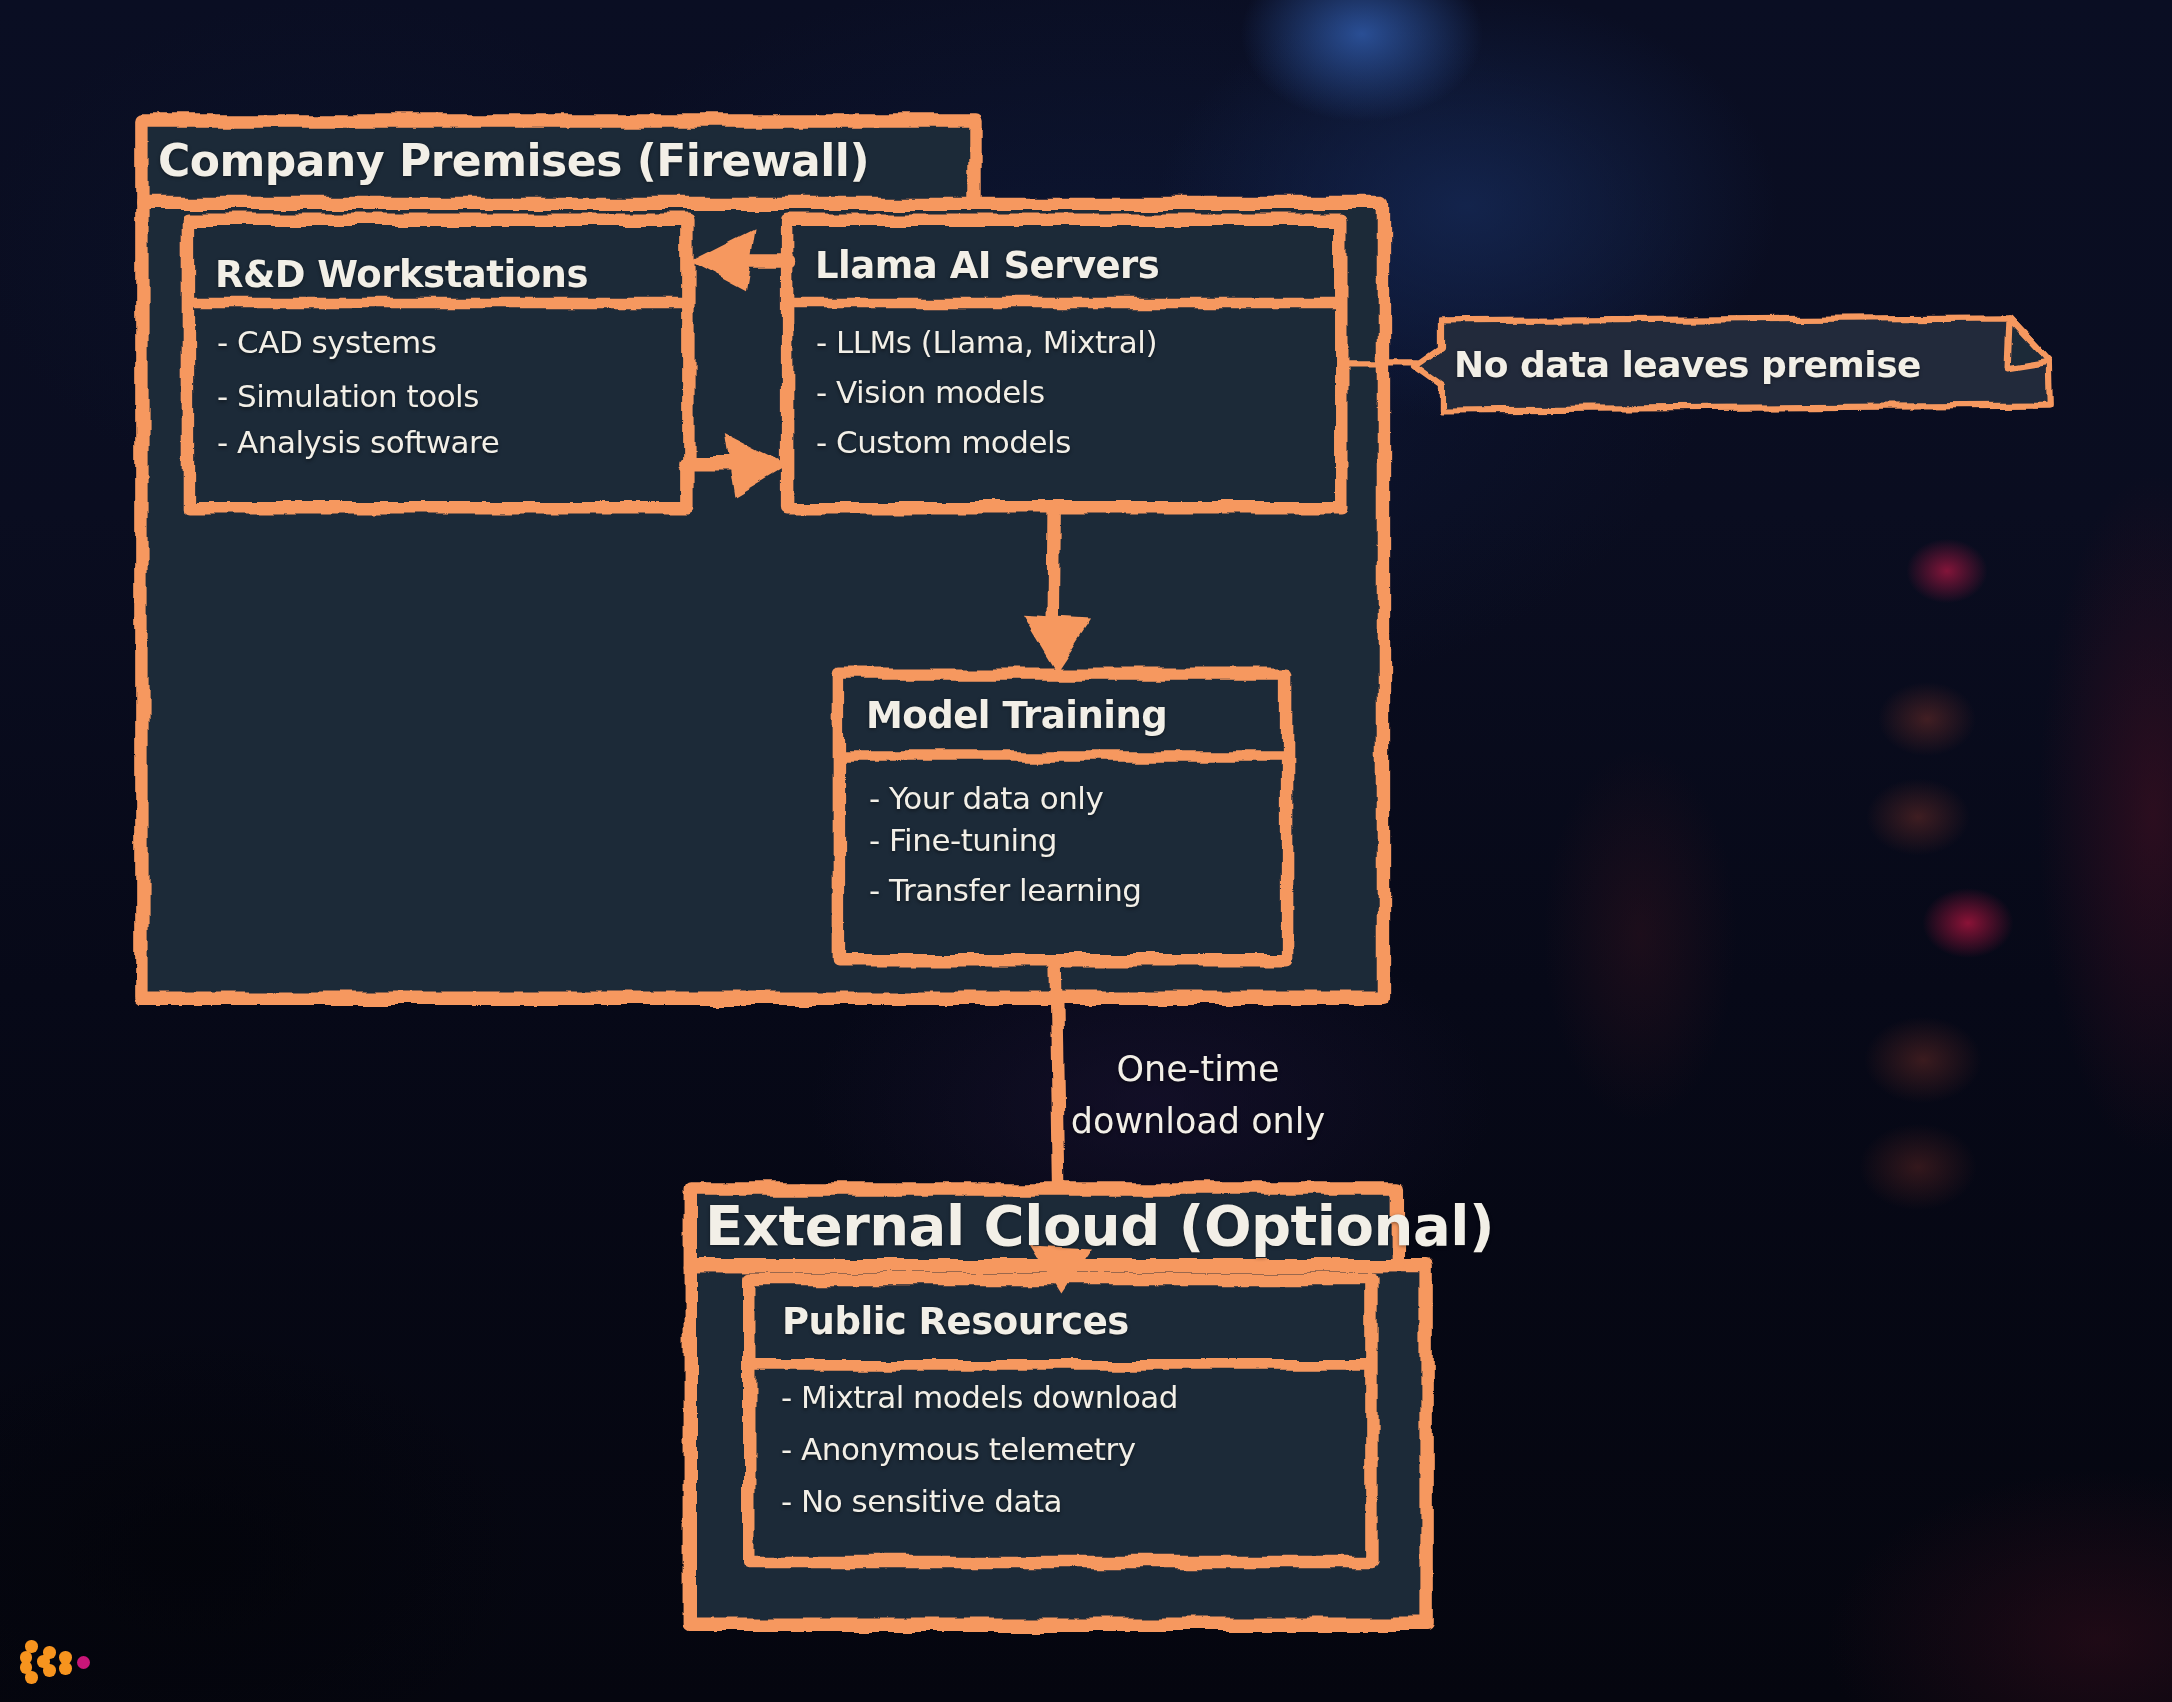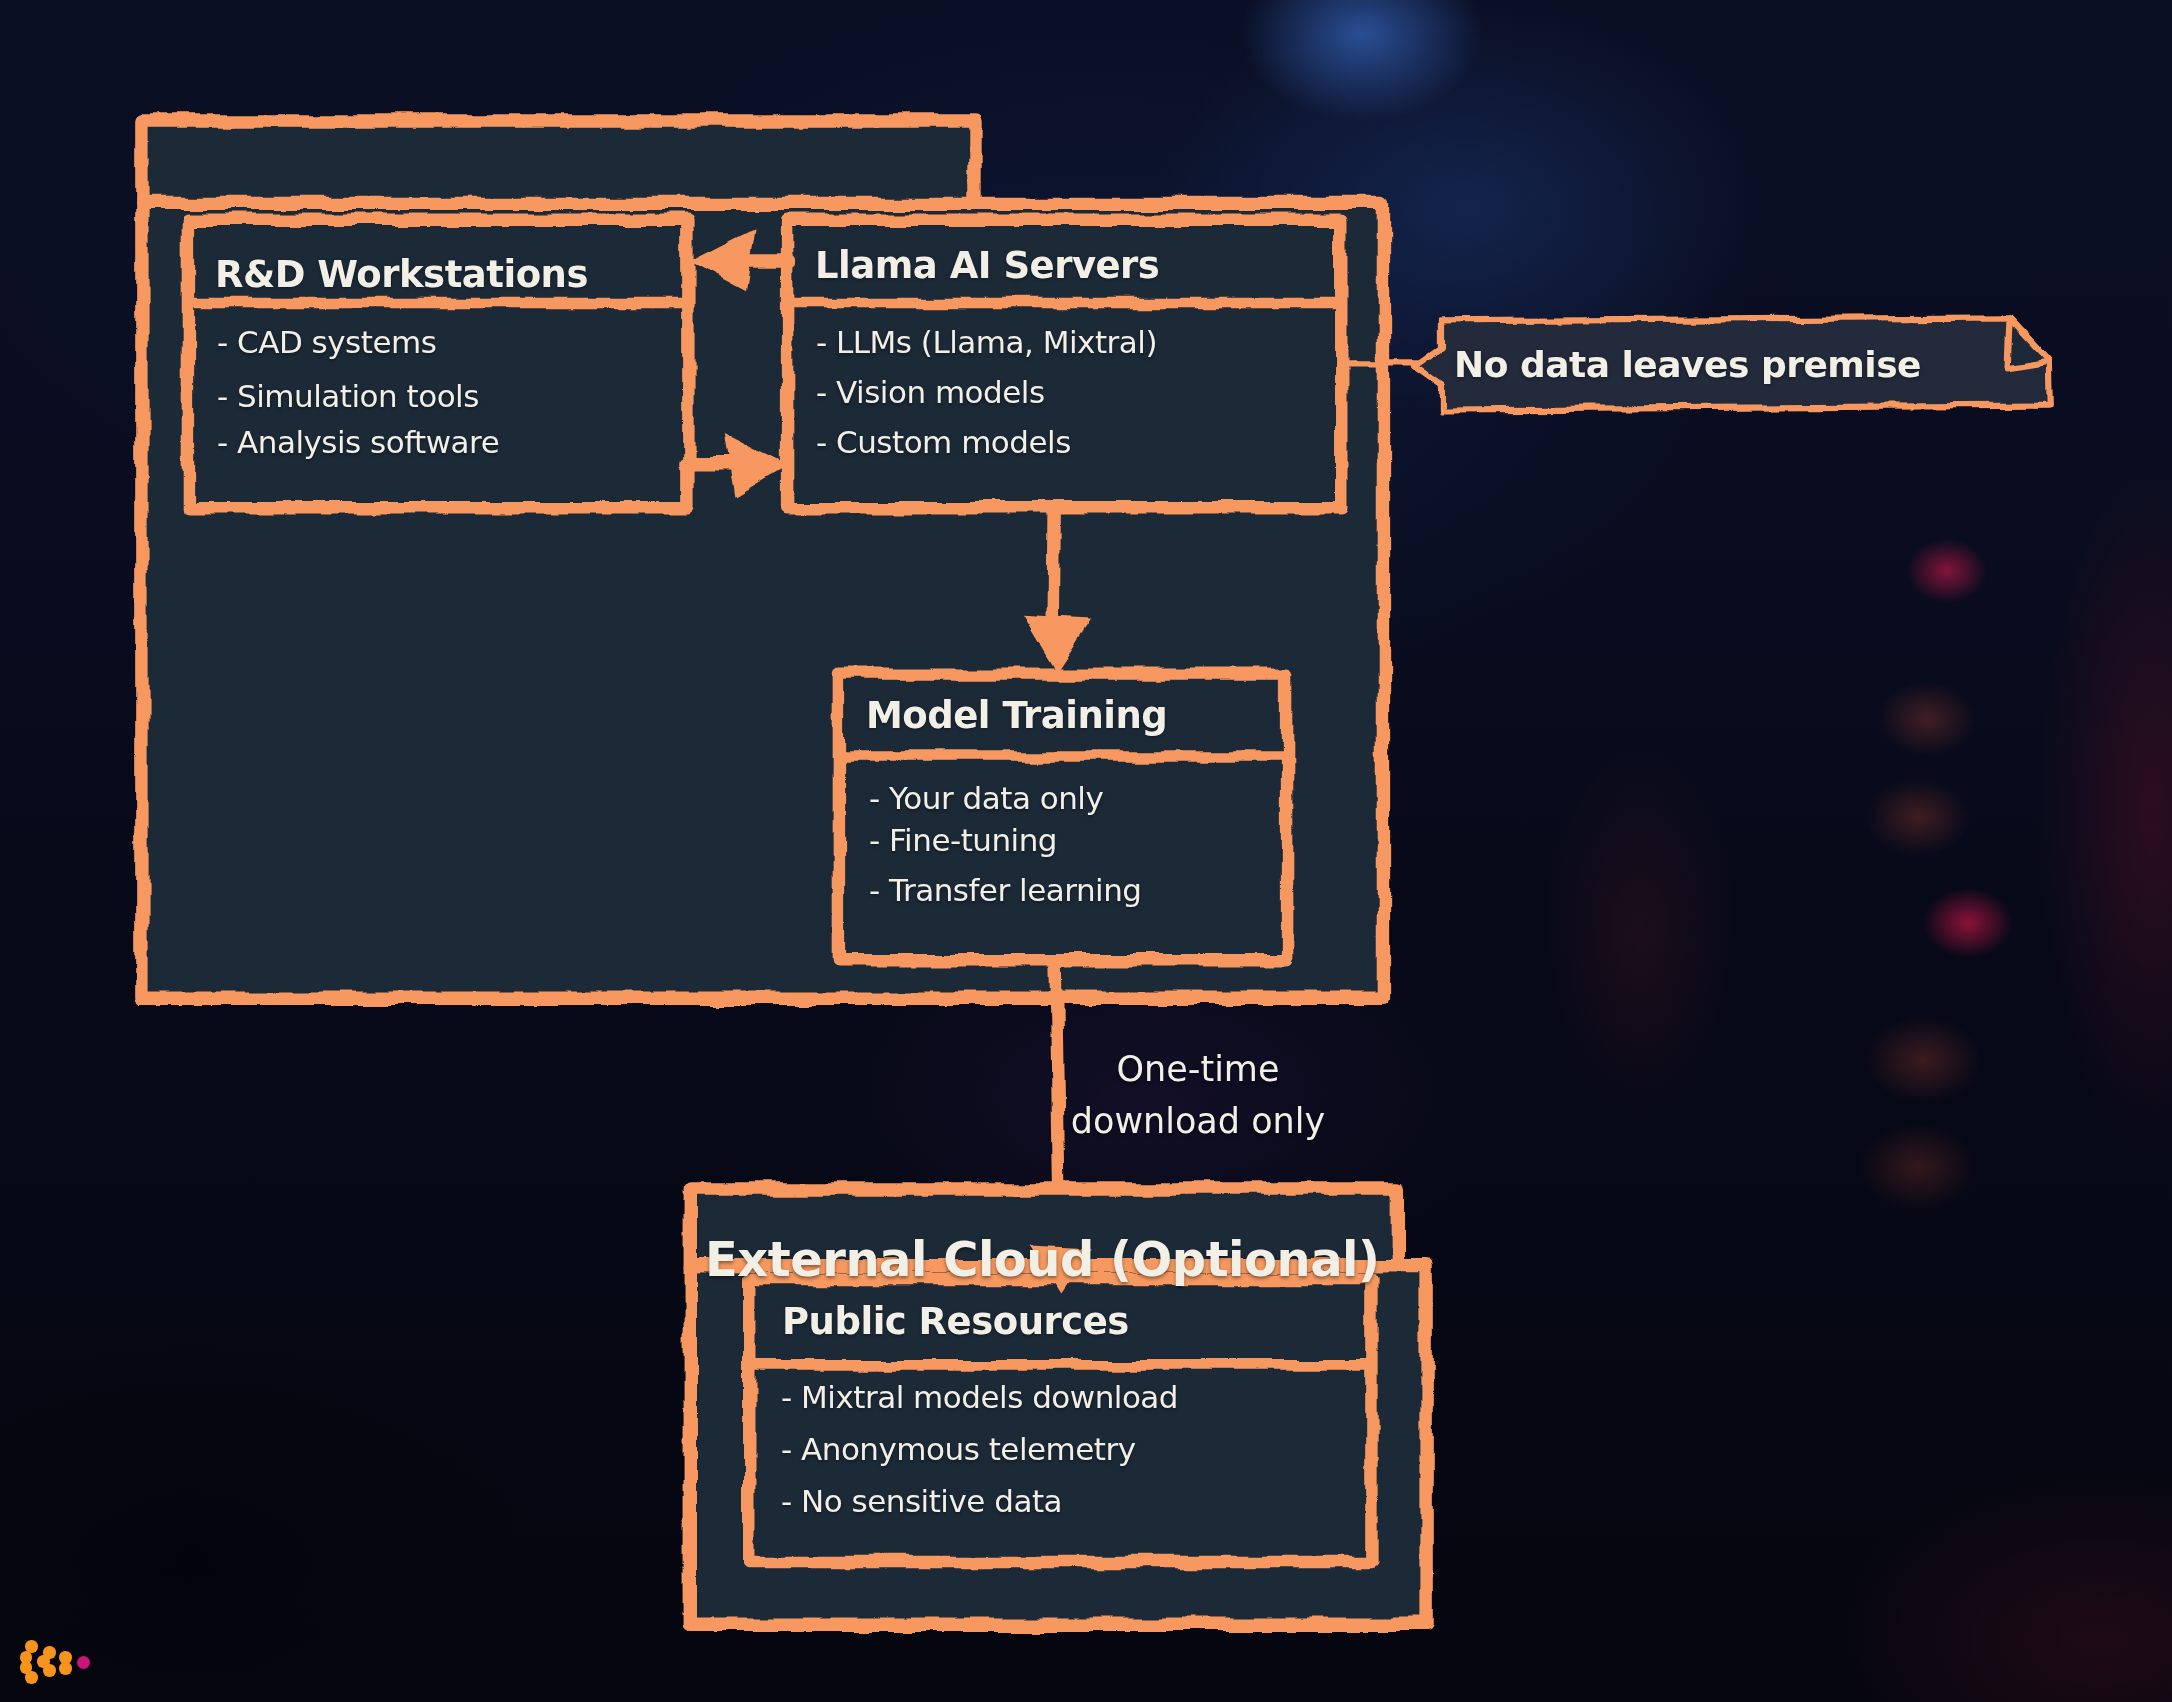--- a/index.html
+++ b/index.html
@@ -90,20 +90,21 @@
       <line x1="1563" y1="2848" x2="2863" y2="2848" stroke="#F6985F" stroke-width="22"></line>
 
       <polygon points="2212,2700 2148,2596 2278,2602" fill="#F6985F" stroke="none"></polygon>
 
       <line x1="2800" y1="758" x2="2958" y2="758" stroke="#F6985F" stroke-width="13"></line>
       <path d="M2952,766 L3006,728 L3006,670 L4190,662 L4274,752 L4276,846 L3008,854 L3008,806 Z" fill="#222B3A" stroke="#F6985F" stroke-width="13"></path>
       <path d="M4190,662 L4274,752 L4186,766 Z" fill="#1E2938" stroke="#F6985F" stroke-width="13"></path>
     </g>
   </svg>
 
+  <div class="t container-title" style="left:158px;top:160px;">Company Premises (Firewall)</div>
 
   <div class="t box-title" style="left:215px;top:274px;">R&amp;D Workstations</div>
   <div class="t item" style="left:217px;top:342px;">- CAD systems</div>
   <div class="t item" style="left:217px;top:396px;">- Simulation tools</div>
   <div class="t item" style="left:217px;top:442px;">- Analysis software</div>
 
   <div class="t box-title" style="left:815px;top:265px;">Llama AI Servers</div>
   <div class="t item" style="left:816px;top:342px;">- LLMs (Llama, Mixtral)</div>
   <div class="t item" style="left:816px;top:392px;">- Vision models</div>
   <div class="t item" style="left:816px;top:442px;">- Custom models</div>
@@ -113,21 +114,21 @@
   <div class="t item" style="left:869px;top:840px;">- Fine-tuning</div>
   <div class="t item" style="left:869px;top:890px;">- Transfer learning</div>
 
   <div class="t note-text" style="left:1454px;top:364px;">No data leaves premise</div>
 
   <div class="flow-label">
     <div>One-time</div>
     <div>download only</div>
   </div>
 
-  <div class="t container-title" style="left:705px;top:1259px;font-size:48px;">External Cloud (Optional)</div>
+  <div class="t container-title" style="left:705px;top:1225px;font-size:56px;">External Cloud (Optional)</div>
 
   <div class="t box-title" style="left:782px;top:1321px;">Public Resources</div>
   <div class="t item" style="left:781px;top:1397px;">- Mixtral models download</div>
   <div class="t item" style="left:781px;top:1449px;">- Anonymous telemetry</div>
   <div class="t item" style="left:781px;top:1501px;">- No sensitive data</div>
 
   <div>
     <div class="dot" style="left:25.4px;top:1640px;width:12.5px;height:12.5px;background:#F7941E;"></div>
     <div class="dot" style="left:19.7px;top:1651px;width:12.5px;height:12.5px;background:#F7941E;"></div>
     <div class="dot" style="left:19.7px;top:1661px;width:12.5px;height:12.5px;background:#F7941E;"></div>

